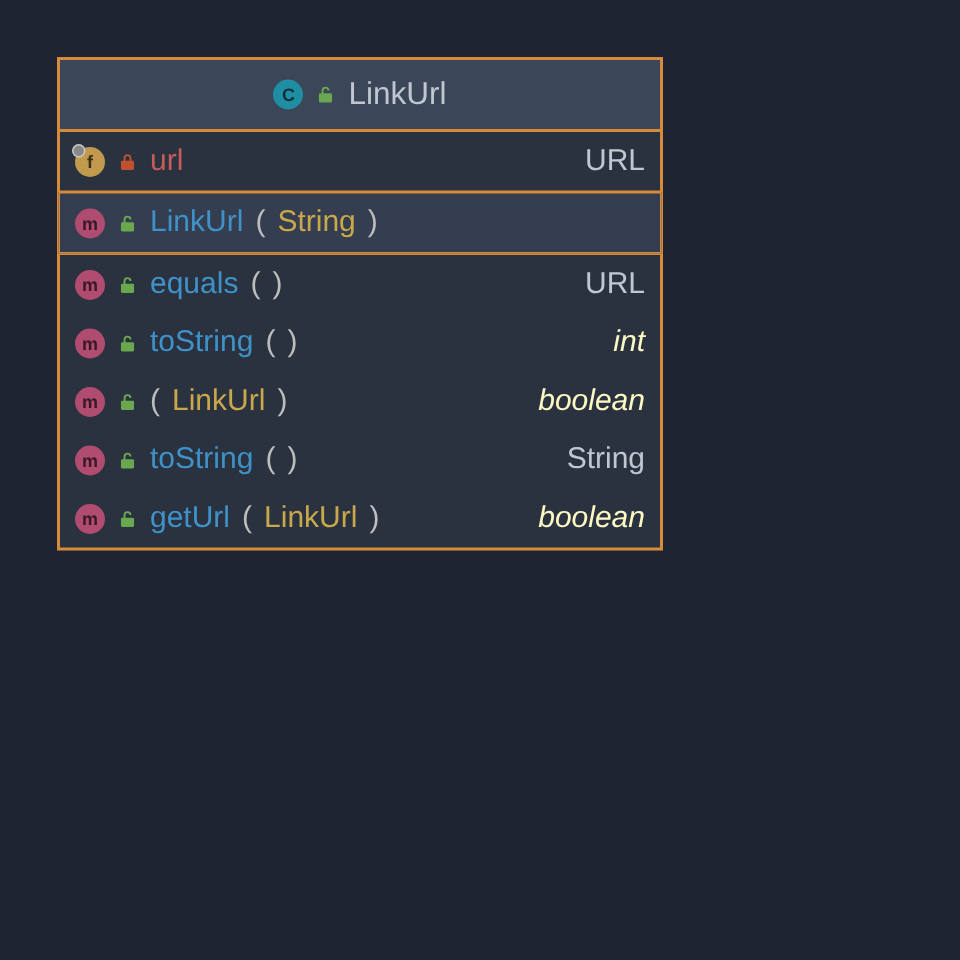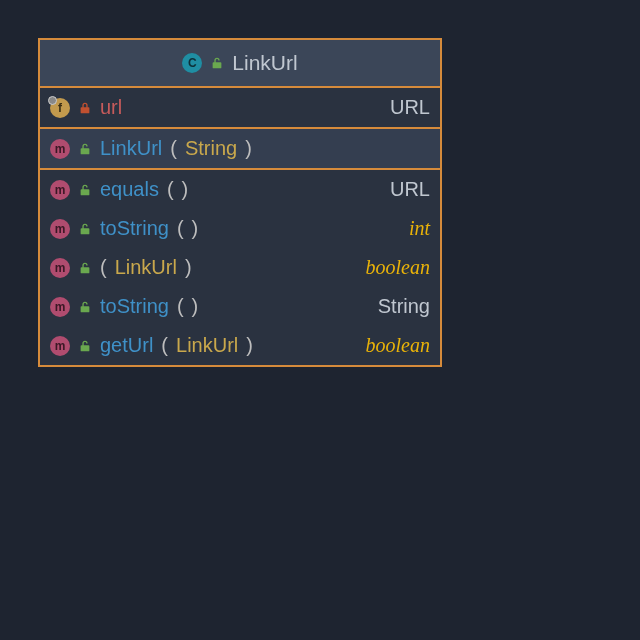--- a/index.html
+++ b/index.html
@@ -80,21 +80,21 @@
   .lock svg { width: 14px; height: 14px; display: block; }
   .name {
     color: #3f91c8;
     white-space: nowrap;
   }
   .field-name { color: #c65b5b; }
   .paren { color: #bdbdbd; }
   .param { color: #c9a84c; }
   .spacer { flex: 1; }
   .ret-type { color: #c0c7d0; white-space: nowrap; }
-  .ret-prim { color: #eab308; font-style: italic; white-space: nowrap; font-family: Liberation Serif, serif; }
+  .ret-prim { color: #fef9c3; font-style: italic; white-space: nowrap; }
   .title { color: #c0c7d0; }
 </style>
 </head>
 <body>
 
 <div class="class-box">
 
   <div class="header">
     <span class="icon-circle icon-class">C</span>
     <span class="lock" id="hdr-lock">

